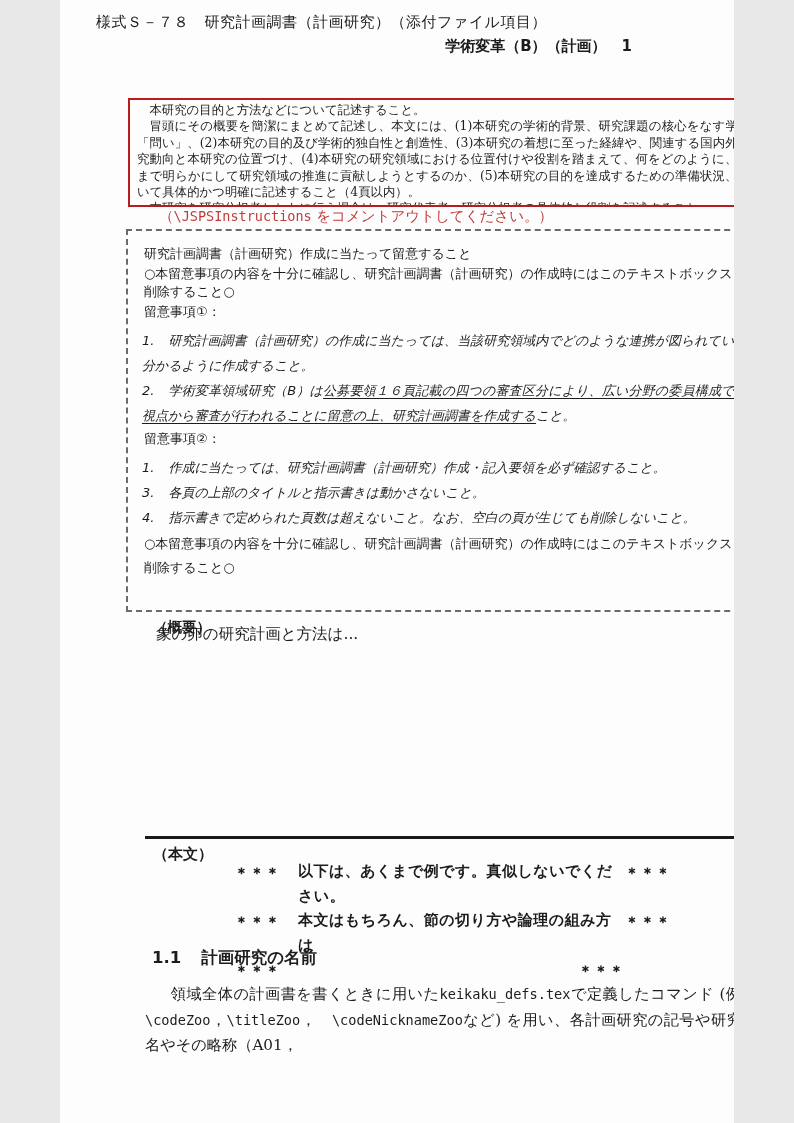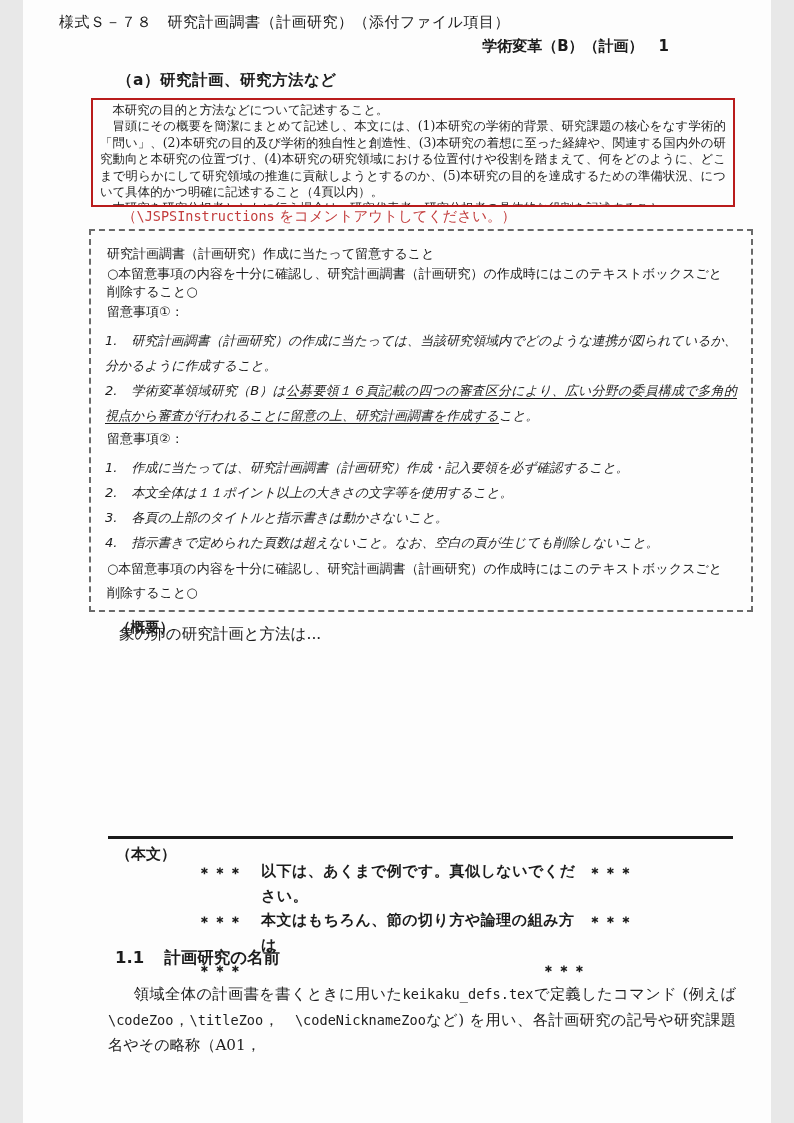--- a/index.html
+++ b/index.html
@@ -1,23 +1,24 @@
 <!DOCTYPE html>
 <html lang="ja"><head>
 <meta charset="utf-8">
 <style>
   html,body{margin:0;padding:0;background:#e8e8e8;}
   .page{
     position:relative;
-    width:748px;height:1123px;
+    width:642px;height:1123px;
     margin:0 auto;
     background:#fdfdfd;
     color:#1c1c1c;
     font-family:"DejaVu Serif","Liberation Serif",serif;
     overflow:hidden;
+    padding-left:32px;
   }
   .gothic{font-family:"DejaVu Sans","Liberation Sans",sans-serif;}
   .mono{font-family:"DejaVu Sans Mono","Liberation Mono",monospace;}
 
   .form-label{position:absolute;left:36px;top:13px;font-size:15px;letter-spacing:.5px;}
   .header-right{position:absolute;right:102px;top:37px;font-size:15px;font-weight:bold;}
 
   .heading-a{position:absolute;left:94px;top:70px;font-size:15.5px;font-weight:bold;letter-spacing:.5px;}
 
   .inst-box{
@@ -76,21 +77,20 @@
   .para11 .mono{font-size:13.6px;}
 </style>
 </head>
 <body>
 
 <div class="page">
 
   <div class="form-label">様式Ｓ－７８　研究計画調書（計画研究）（添付ファイル項目）</div>
   <div class="header-right gothic">学術変革（B）（計画）　1</div>
 
-  <div class="heading-a gothic">（a）研究計画、研究方法など</div>
 
   <div class="inst-box">
     <p>本研究の目的と方法などについて記述すること。</p>
     <p>冒頭にその概要を簡潔にまとめて記述し、本文には、(1)本研究の学術的背景、研究課題の核心をなす学術的「問い」、(2)本研究の目的及び学術的独自性と創造性、(3)本研究の着想に至った経緯や、関連する国内外の研究動向と本研究の位置づけ、(4)本研究の研究領域における位置付けや役割を踏まえて、何をどのように、どこまで明らかにして研究領域の推進に貢献しようとするのか、(5)本研究の目的を達成するための準備状況、について具体的かつ明確に記述すること（4頁以内）。</p>
     <p>本研究を研究分担者とともに行う場合は、研究代表者、研究分担者の具体的な役割を記述すること。</p>
   </div>
 
   <div class="red-note gothic"><span>（</span><span class="mono">\JSPSInstructions</span><span> をコメントアウトしてください。）</span></div>
 
   <div class="notes-box gothic">
@@ -99,21 +99,20 @@
 
     <p class="nb-h">留意事項①：</p>
     <div class="nb-items">
       <p><span class="num">1.</span><span>研究計画調書（計画研究）の作成に当たっては、当該研究領域内でどのような連携が図られているか、分かるように作成すること。</span></p>
       <p><span class="num">2.</span><span>学術変革領域研究（B）は</span><u>公募要領１６頁記載の四つの審査区分により、広い分野の委員構成で多角的視点から審査が行われることに留意の上、研究計画調書を作成する</u><span>こと。</span></p>
     </div>
 
     <p class="nb-h nb-h2">留意事項②：</p>
     <div class="nb-items">
       <p><span class="num">1.</span><span>作成に当たっては、研究計画調書（計画研究）作成・記入要領を必ず確認すること。</span></p>
-      <p><span class="num">2.</span><span>本文全体は１１ポイント以上の大きさの文字等を使用すること。</span></p>
       <p><span class="num">3.</span><span>各頁の上部のタイトルと指示書きは動かさないこと。</span></p>
       <p><span class="num">4.</span><span>指示書きで定められた頁数は超えないこと。なお、空白の頁が生じても削除しないこと。</span></p>
     </div>
 
     <p class="nb-delete-bottom">○本留意事項の内容を十分に確認し、研究計画調書（計画研究）の作成時にはこのテキストボックスごと削除すること○</p>
   </div>
 
   <div class="ov-heading gothic">（概要）</div>
   <div class="ov-l2">象の卵の研究計画と方法は...</div>
 

